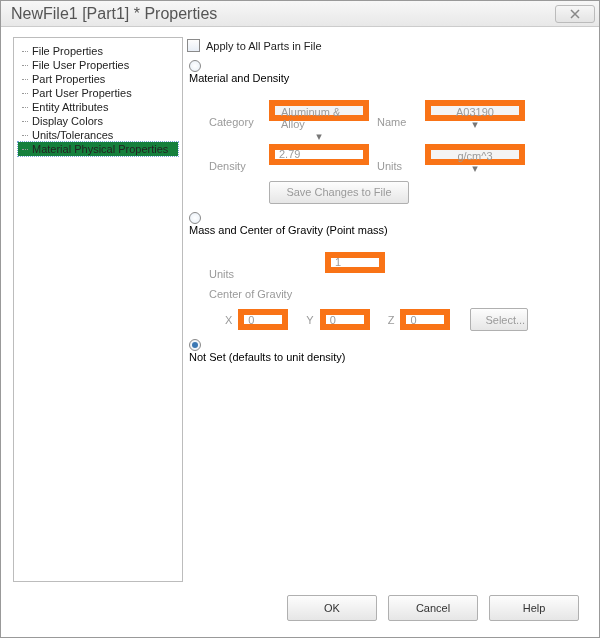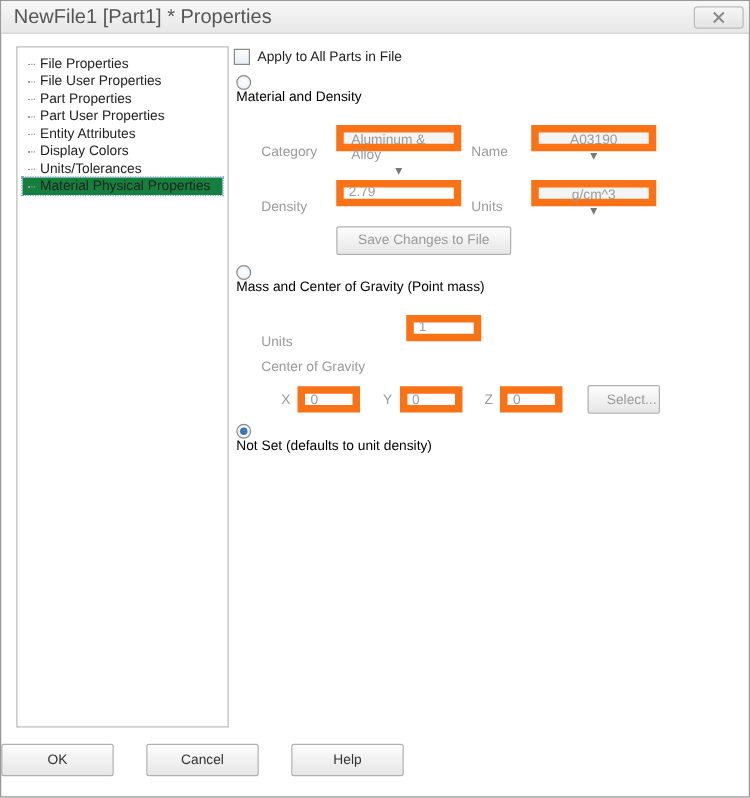--- a/index.html
+++ b/index.html
@@ -134,22 +134,22 @@
     border-radius: 2px;
     color:#333;
     cursor: default;
   }
   .btn.disabled { color:#9a9a9a; }
   .w100 { width: 100px; }
   .w50  { width: 50px; }
   .footer {
     height: 48px;
     border-top: 0;
-    display:flex; align-items:center;
-    gap: 26px;
+    display:flex; justify-content:flex-end; align-items:center;
+    gap: 11px;
     padding: 0 20px 10px 0;
   }
   .footer .btn { width: 90px; height: 26px; }
 </style>
 </head>
 <body>
 
 <div class="window">
 
   <div class="titlebar">

